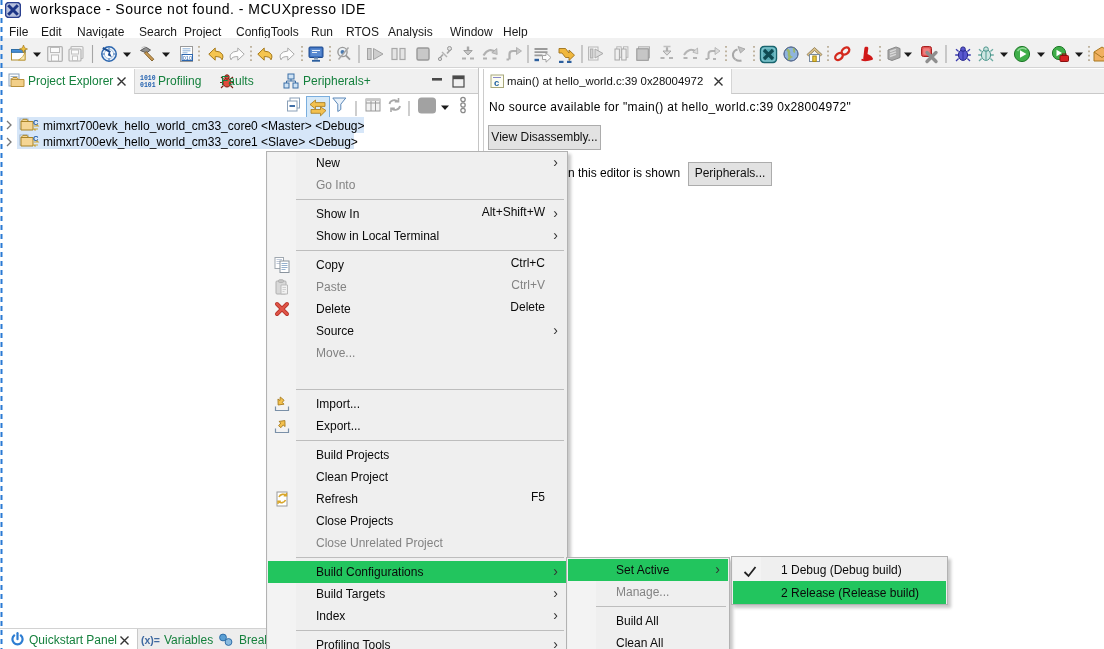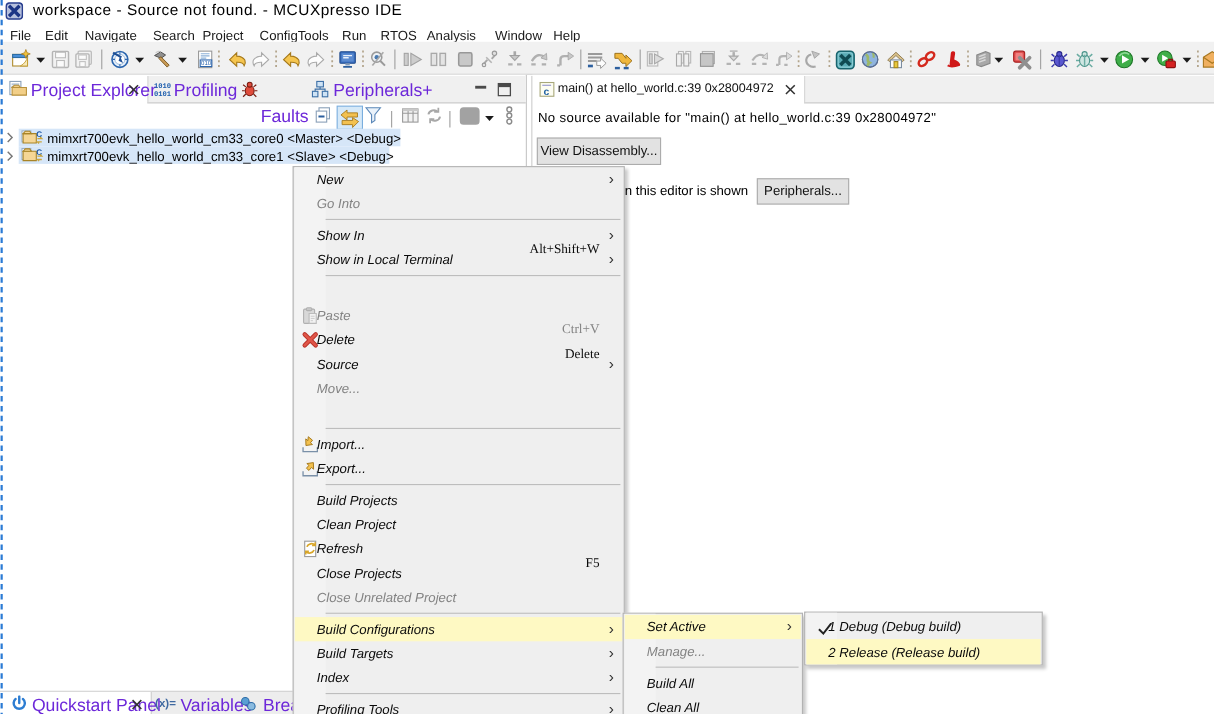--- a/index.html
+++ b/index.html
@@ -1,29 +1,29 @@
 <!DOCTYPE html>
 <html><head>
 <meta charset="utf-8">
 <style>
   html,body{margin:0;padding:0;}
   body{width:1104px;height:649px;overflow:hidden;background:#fff;
        font-family:"Liberation Sans",sans-serif;-webkit-font-smoothing:antialiased;}
   #root{position:relative;width:1104px;height:649px;font-size:12px;color:#000;}
   .abs{position:absolute;}
   .menubar-item{position:absolute;font-size:12px;color:#1a1a1a;}
-  .tabtext{font-size:16px;color:#6d28d9;}
+  .tabtext{font-size:12px;color:#15803d;}
   .menu{position:absolute;background:#efefef;border:1px solid #b2b2b2;
         box-shadow:3px 3px 3px rgba(0,0,0,0.22);z-index:50;}
   .mi{position:absolute;left:1px;right:1px;height:22px;}
-  .mi .lbl{position:absolute;left:20px;top:4px;font-size:12px;color:#0a0a0a;white-space:nowrap;font-style:italic;}
-  .mi .acc{position:absolute;right:21px;top:16px;font-size:12px;color:#0a0a0a;font-family:Liberation Serif, serif;}
+  .mi .lbl{position:absolute;left:48px;top:4px;font-size:12px;color:#0a0a0a;white-space:nowrap;}
+  .mi .acc{position:absolute;right:21px;top:2px;font-size:12px;color:#0a0a0a;}
   .mi .arr{position:absolute;right:8px;top:2px;font-size:14px;color:#333;}
   .mi.dis .lbl,.mi.dis .acc{color:#838383;}
-  .mi.hl{background:#fef9c3;}
+  .mi.hl{background:#22c55e;}
   .msep{position:absolute;left:29px;right:3px;height:1px;background:#bdbdbd;}
   .micon{position:absolute;left:6px;top:3px;width:16px;height:16px;}
   .btn{position:absolute;background:#e2e2e2;border:1px solid #acacac;
        font-size:12px;color:#111;text-align:center;}
 </style>
 </head>
 <body>
 <div id="root">
 
   <div class="abs" style="left:0;top:0;width:1104px;height:20px;background:#fff;">
@@ -289,21 +289,21 @@
     <svg class="abs" style="left:140px;top:6px" width="16" height="14" viewBox="0 0 16 14">
       <text x="0" y="6" font-size="6.5" font-family="Liberation Mono,monospace" fill="#1f5fae" font-weight="bold">1010</text>
       <text x="0" y="13" font-size="6.5" font-family="Liberation Mono,monospace" fill="#1f5fae" font-weight="bold">0101</text>
     </svg>
     <span class="abs tabtext" style="left:158px;top:6px;">Profiling</span>
     <svg class="abs" style="left:219px;top:5px" width="16" height="16" viewBox="0 0 16 16">
       <ellipse cx="8" cy="9.5" rx="4" ry="4.5" fill="#e04c3c" stroke="#7a1d12"></ellipse>
       <circle cx="8" cy="4" r="2.2" fill="#e04c3c" stroke="#7a1d12"></circle>
       <path d="M4.5 6L2 4M11.5 6l2.5-2M3.5 9.5H1M12.5 9.5H15M4.5 12.5L2 15M11.5 12.5L14 15" stroke="#7a1d12" stroke-width="1.1"></path>
     </svg>
-    <span class="abs tabtext" style="left:237px;top:6px;margin-top:24px;">Faults</span>
+    <span class="abs tabtext" style="left:221px;top:6px;">Faults</span>
     <svg class="abs" style="left:283px;top:5px" width="16" height="16" viewBox="0 0 16 16">
       <rect x="5" y="1" width="6" height="5" fill="#cfe3f5" stroke="#3a6ea5"></rect>
       <rect x="1" y="10" width="5" height="5" fill="#cfe3f5" stroke="#3a6ea5"></rect>
       <rect x="10" y="10" width="5" height="5" fill="#cfe3f5" stroke="#3a6ea5"></rect>
       <path d="M8 6v2M3.5 10V8h9v2" fill="none" stroke="#3a6ea5"></path>
     </svg>
     <span class="abs tabtext" style="left:303px;top:6px;">Peripherals+</span>
     <svg class="abs" style="left:431px;top:9px" width="13" height="8" viewBox="0 0 13 8">
         <rect x="1" y="1" width="10" height="2.6" fill="#4a4a4a"></rect>
       </svg>
@@ -428,20 +428,30 @@
       <div class="mi" style="top:51px">
         <span class="lbl">Show In</span>
         <span class="acc">Alt+Shift+W</span>
         <span class="arr">›</span>
       </div>
       <div class="mi" style="top:73px">
         <span class="lbl">Show in Local Terminal</span>
         <span class="arr">›</span>
       </div>
       <div class="msep" style="top:98px"></div>
+      <div class="mi" style="top:102px">
+        <span class="micon"><svg width="16" height="16" viewBox="0 0 16 16">
+            <rect x="1" y="0.5" width="8.5" height="11" fill="#fff" stroke="#a0a8b0"></rect>
+            <path d="M2.5 2.5h5.5M2.5 4.5h5.5M2.5 6.5h5.5" stroke="#b0bcd0" stroke-width="0.8"></path>
+            <rect x="6" y="4" width="9" height="11.5" fill="#fff" stroke="#8a949e"></rect>
+            <path d="M7.5 6.5h6M7.5 8.5h6M7.5 10.5h6M7.5 12.5h4" stroke="#7a9cc0" stroke-width="0.8"></path>
+          </svg></span>
+        <span class="lbl">Copy</span>
+        <span class="acc">Ctrl+C</span>
+      </div>
       <div class="mi dis" style="top:124px">
         <span class="micon"><svg width="16" height="16" viewBox="0 0 16 16">
             <rect x="2" y="2" width="10" height="13" rx="1" fill="#d8d8d8" stroke="#b0b0b0"></rect>
             <rect x="4.5" y="0.8" width="5" height="2.6" rx="1" fill="#c8c8c8" stroke="#b0b0b0"></rect>
             <path d="M7 6h6.5v9H7z" fill="#f2f2f2" stroke="#bbb"></path>
             <path d="M8.5 8.5h3.5M8.5 10.5h3.5M8.5 12.5h2" stroke="#ccc" stroke-width="0.9"></path>
           </svg></span>
         <span class="lbl">Paste</span>
         <span class="acc">Ctrl+V</span>
       </div>

